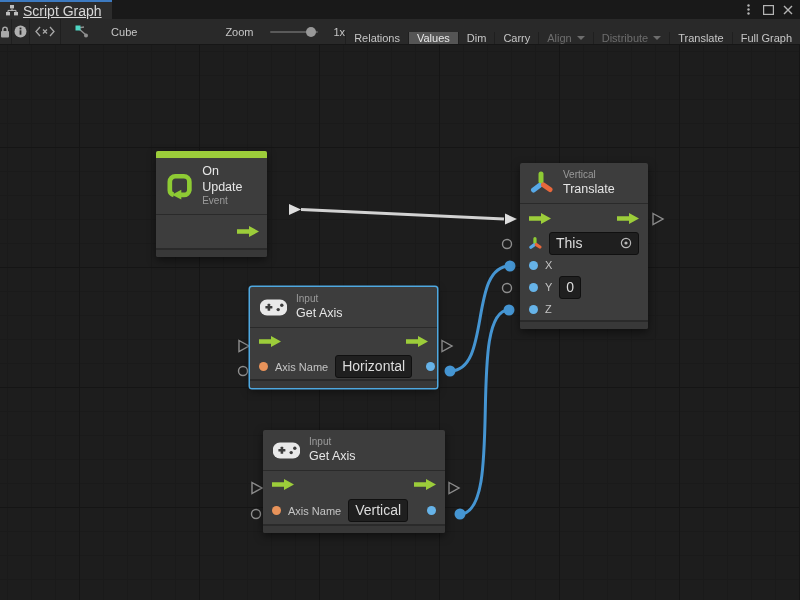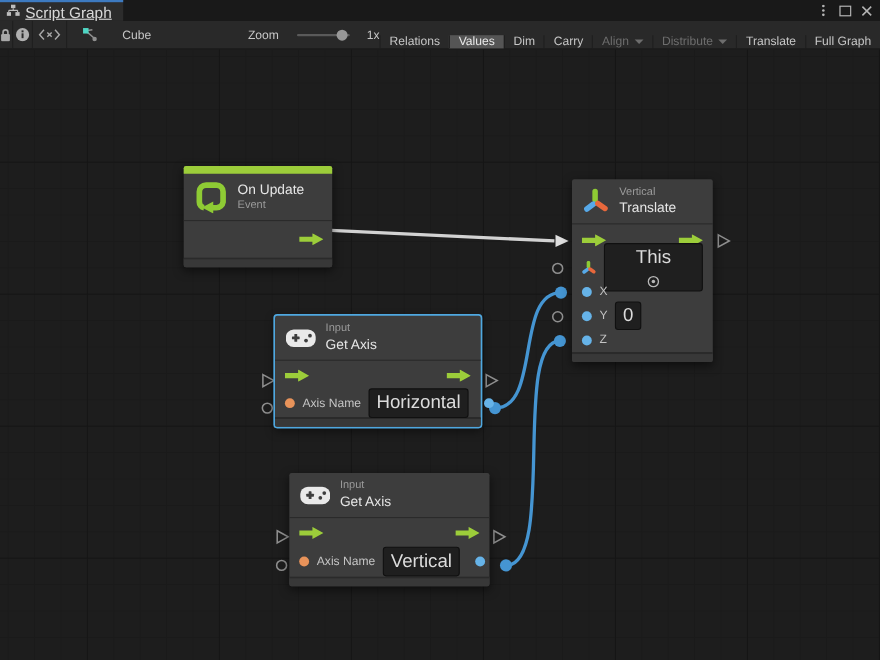--- a/index.html
+++ b/index.html
@@ -54,25 +54,25 @@
   .nh-sub { font-size:10px; color:#9b9b9b; }
   .nh-title { font-size:12.5px; color:#e6e6e6; }
   .node-footer { height:9px; background:#383838; border-top:2px solid #2a2a2a; border-radius:0 0 2px 2px; }
   .row { display:flex; align-items:center; gap:7px; padding:0 9px; }
   .spacer { flex:1; }
   .port-dot { width:9px; height:9px; border-radius:50%; flex:0 0 auto; }
   .dot-blue { background:#66b3e8; }
   .dot-orange { background:#e8935a; }
   .port-label { font-size:11px; color:#c4c4c4; white-space:nowrap; }
   .field { background:#1f1f1f; border:1px solid #101010; border-radius:3px;
-    color:#dcdcdc; font-size:17px; padding:2px 6px; line-height:1.2; white-space:nowrap;flex-direction:column; }
+    color:#dcdcdc; font-size:14px; padding:2px 6px; line-height:1.2; white-space:nowrap; }
   .this-field { display:flex; align-items:center; gap:6px; flex:1; justify-content:space-between; }
 
   
-  #node-on-update { left:167px; top:106px; width:135px; }
+  #node-on-update { left:156px; top:106px; width:111px; }
   #node-on-update .node-body { height:33px; display:flex; align-items:center; padding:0 8px; }
   #node-translate { left:520px; top:118px; width:128px; }
   #node-translate .row-flow { height:28px; }
   #node-translate .row-sm { height:22px; }
   #node-get-axis-h { left:250px; top:242px; width:187px; }
   #node-get-axis-v { left:263px; top:385px; width:182px; }
   .ga .row-flow { height:26px; }
   #node-get-axis-h .row-axis { height:25px; }
   #node-get-axis-v .row-axis { height:27px; }
 </style>

